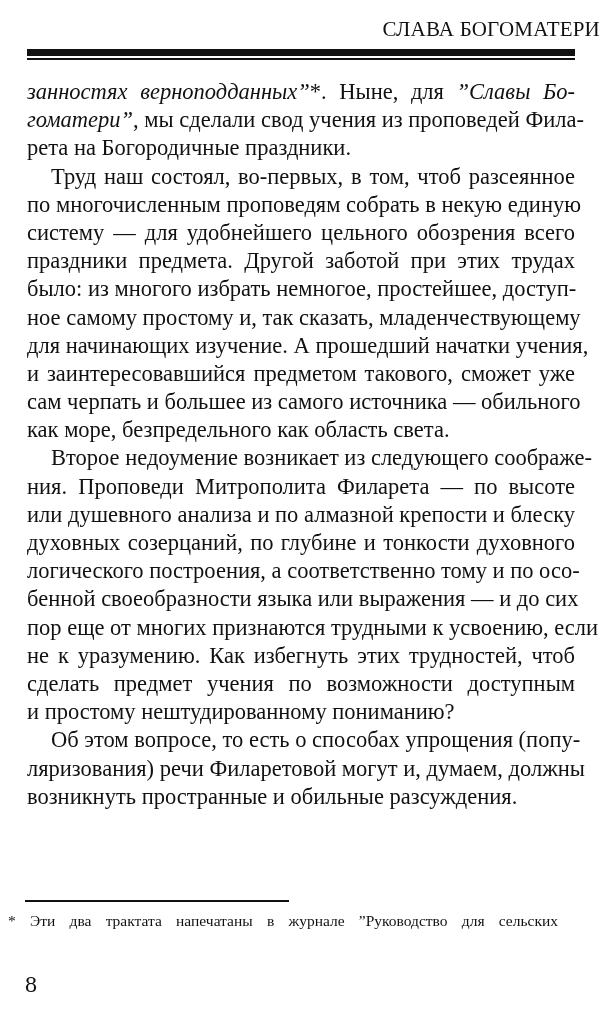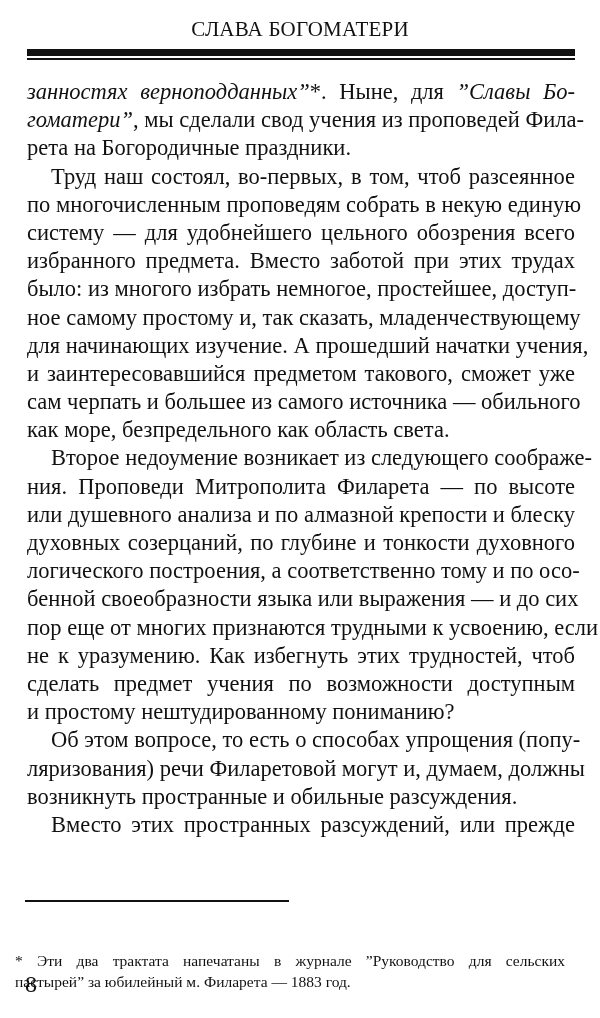--- a/index.html
+++ b/index.html
@@ -1,66 +1,64 @@
 <!DOCTYPE html>
 <html><head>
 <meta charset="utf-8">
 <style>
   html, body { margin: 0; padding: 0; background: #ffffff; }
   body { width: 600px; height: 1018px; position: relative; overflow: hidden; color: #111; font-family: "Liberation Serif", "DejaVu Serif", serif; }
-  .running-head { position: absolute; top: 14px; left: 0; width: 600px; text-align: center; font-size: 21px; letter-spacing: 0.2px; line-height: 30px; }
+  .running-head { position: absolute; top: 14px; left: 0; width: 600px; text-align: right; font-size: 21px; letter-spacing: 0.2px; line-height: 30px; }
   .rule-thick { position: absolute; left: 27px; width: 548px; top: 49px; height: 7px; background: #111; }
   .rule-thin { position: absolute; left: 27px; width: 548px; top: 58px; height: 2px; background: #111; }
   .body-text { position: absolute; left: 27px; top: 78px; width: 548px; }
   .line { display: block; height: 28.2px; line-height: 28.2px; font-size: 22.5px; white-space: nowrap; text-align: justify; text-align-last: justify; }
   .line.last { text-align: center; text-align-last: left; }
   .line.indent { padding-left: 24px; }
   .it { font-style: italic; }
   .fn-rule { position: absolute; left: 25px; width: 264px; top: 900px; height: 2px; background: #111; }
-  .footnote { position: absolute; left: 15px; top: 910px; width: 550px; margin-top: 40px; }
+  .footnote { position: absolute; left: 8px; top: 910px; width: 550px; }
   .fn-line { display: block; height: 21px; line-height: 21px; font-size: 15.5px; white-space: nowrap; text-align: justify; text-align-last: justify; }
   .fn-line.last { text-align: left; text-align-last: left; }
   .page-number { position: absolute; left: 25px; top: 968px; font-size: 24px; line-height: 32px; }
 </style>
 </head>
 <body>
 
 <div class="running-head">СЛАВА БОГОМАТЕРИ</div>
 <div class="rule-thick"></div>
 <div class="rule-thin"></div>
 
 <div class="body-text">
   <span class="line"><span class="it">занностях верноподданных”</span><span>*. Ныне, для </span><span class="it">”Славы Бо-</span></span>
   <span class="line"><span class="it">гоматери”</span><span>, мы сделали свод учения из проповедей Фила-</span></span>
   <span class="line last">рета на Богородичные праздники.</span>
   <span class="line indent">Труд наш состоял, во-первых, в том, чтоб разсеянное</span>
   <span class="line">по многочисленным проповедям собрать в некую единую</span>
   <span class="line">систему — для удобнейшего цельного обозрения всего</span>
-  <span class="line">избранного предмета. Вместо заботой при этих трудах</span>
+  <span class="line">праздники предмета. Другой заботой при этих трудах</span>
   <span class="line">было: из многого избрать немногое, простейшее, доступ-</span>
   <span class="line">ное самому простому и, так сказать, младенчествующему</span>
   <span class="line">для начинающих изучение. А прошедший начатки учения,</span>
   <span class="line">и заинтересовавшийся предметом такового, сможет уже</span>
   <span class="line">сам черпать и большее из самого источника — обильного</span>
   <span class="line last">как море, безпредельного как область света.</span>
   <span class="line indent">Второе недоумение возникает из следующего соображе-</span>
   <span class="line">ния. Проповеди Митрополита Филарета — по высоте</span>
   <span class="line">или душевного анализа и по алмазной крепости и блеску</span>
   <span class="line">духовных созерцаний, по глубине и тонкости духовного</span>
   <span class="line">логического построения, а соответственно тому и по осо-</span>
   <span class="line">бенной своеобразности языка или выражения — и до сих</span>
   <span class="line">пор еще от многих признаются трудными к усвоению, если</span>
   <span class="line">не к уразумению. Как избегнуть этих трудностей, чтоб</span>
   <span class="line">сделать предмет учения по возможности доступным</span>
   <span class="line last">и простому нештудированному пониманию?</span>
   <span class="line indent">Об этом вопросе, то есть о способах упрощения (попу-</span>
   <span class="line">ляризования) речи Филаретовой могут и, думаем, должны</span>
   <span class="line last">возникнуть пространные и обильные разсуждения.</span>
-  <span class="line indent">Вместо этих пространных разсуждений, или прежде</span>
 </div>
 
 <div class="fn-rule"></div>
 <div class="footnote">
   <span class="fn-line">* Эти два трактата напечатаны в журнале ”Руководство для сельских</span>
-  <span class="fn-line last">пастырей” за юбилейный м. Филарета — 1883 год.</span>
 </div>
 
 <div class="page-number">8</div>
 
 </body></html>

